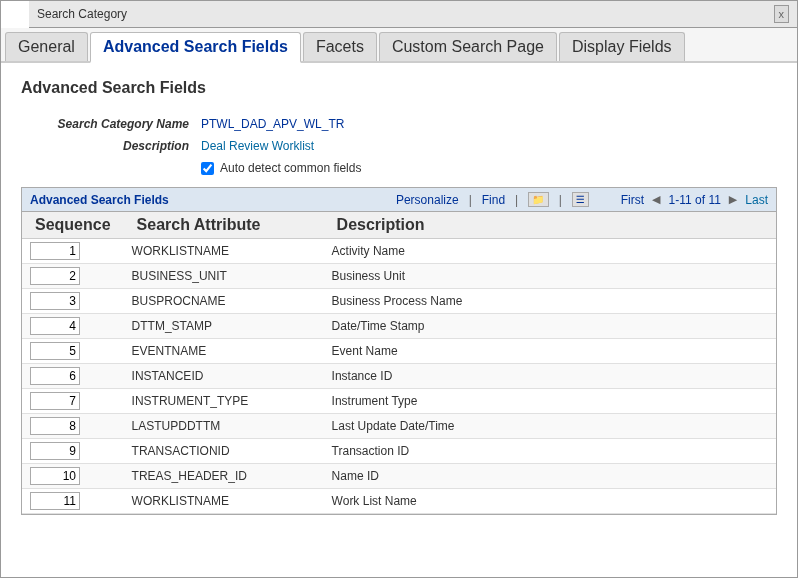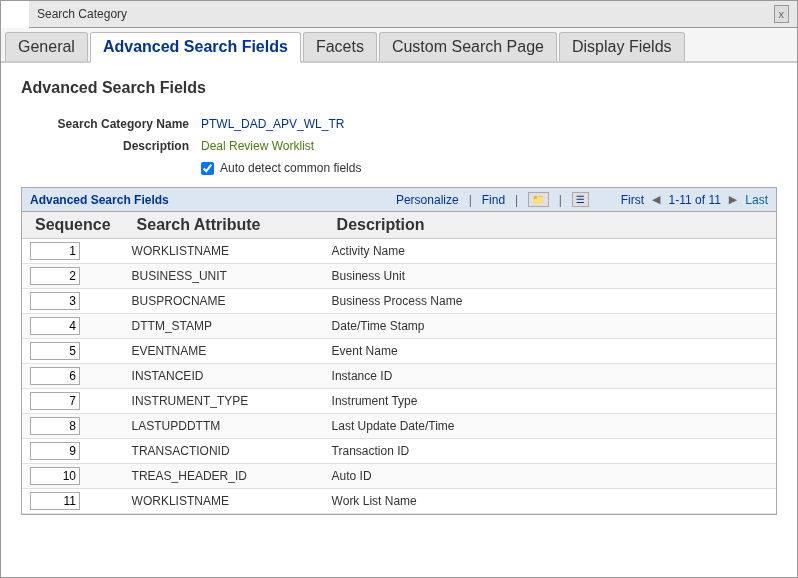--- a/index.html
+++ b/index.html
@@ -88,29 +88,30 @@
       margin-bottom: 8px;
     }
 
     .form-label {
       width: 180px;
       text-align: right;
       padding-right: 12px;
       color: #333;
       font-weight: bold;
       font-size: 12px;
+      font-style: italic;
     }
 
     .form-value {
       color: #003399;
       font-size: 12px;
     }
 
     .form-description {
-      color: #4d7c0f;
+      color: #0369a1;
       font-size: 12px;
     }
 
     .checkbox-row {
       display: flex;
       align-items: center;
       margin-left: 180px;
       margin-bottom: 10px;
     }
 
@@ -359,21 +360,21 @@
               <td class="desc-value">Last Update Date/Time</td>
             </tr>
             <tr>
               <td><input type="text" class="seq-input" value="9" style=""></td>
               <td class="attr-value">TRANSACTIONID</td>
               <td class="desc-value">Transaction ID</td>
             </tr>
             <tr>
               <td><input type="text" class="seq-input" value="10" style=""></td>
               <td class="attr-value">TREAS_HEADER_ID</td>
-              <td class="desc-value">Auto ID</td>
+              <td class="desc-value">Name ID</td>
             </tr>
             <tr>
               <td><input type="text" class="seq-input" value="11" style=""></td>
               <td class="attr-value">WORKLISTNAME</td>
               <td class="desc-value">Work List Name</td>
             </tr>
           </tbody>
       </table>
     </div>
   </div>

